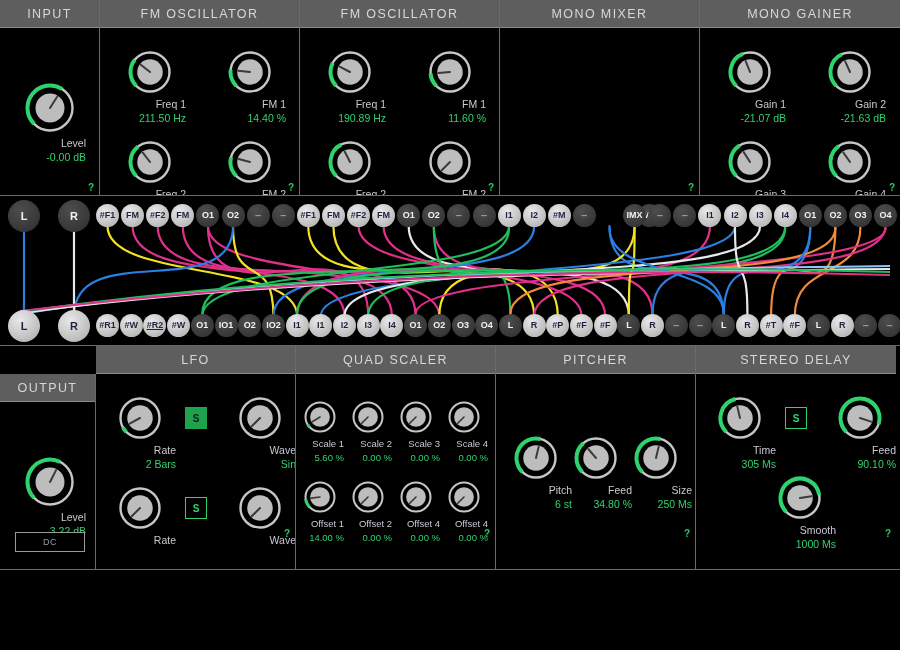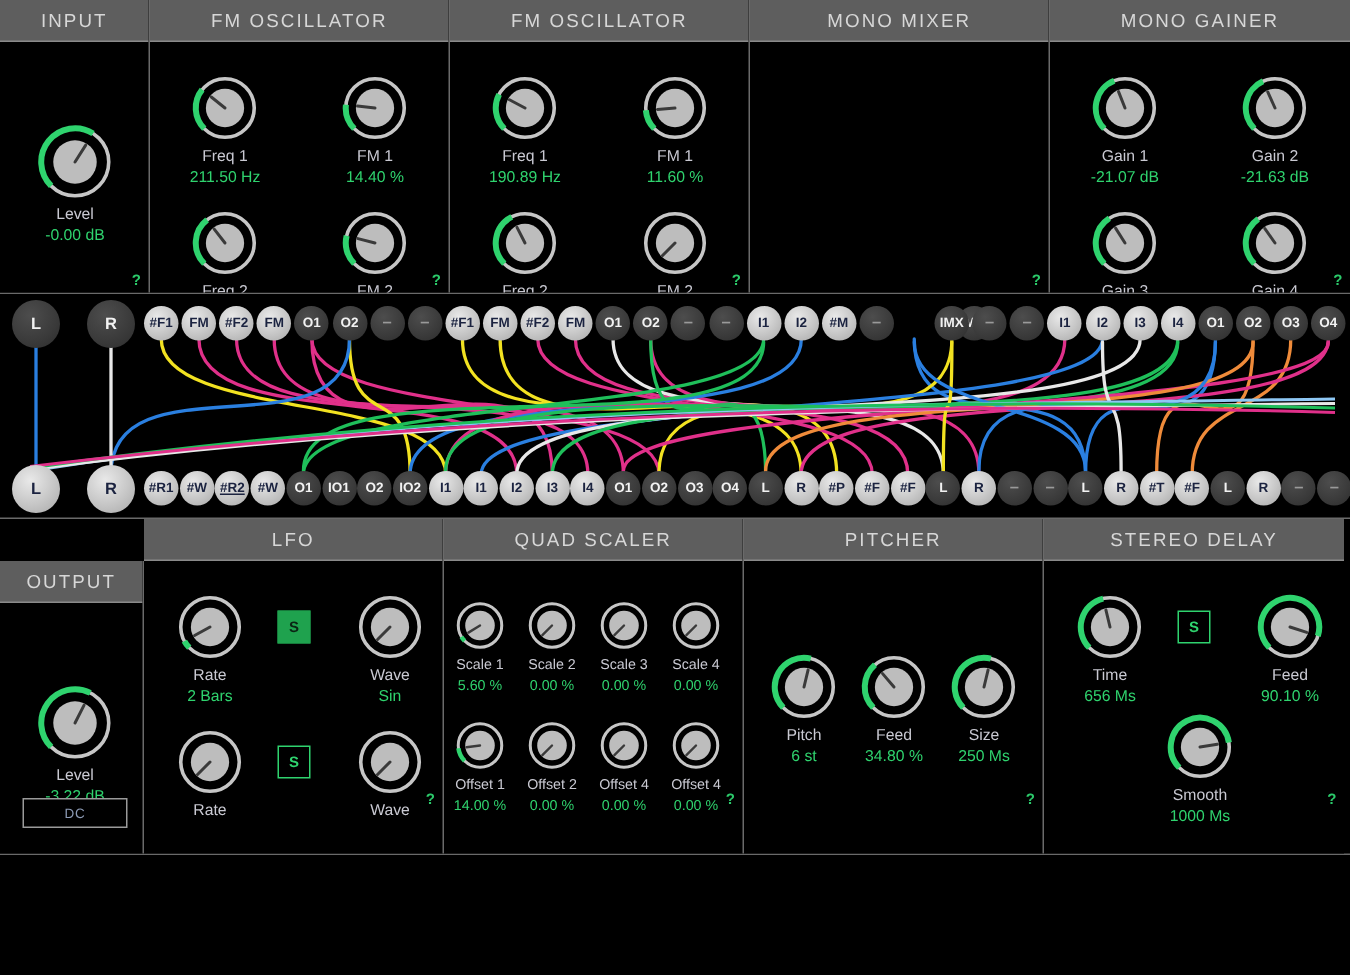--- a/index.html
+++ b/index.html
@@ -29,21 +29,21 @@
     font-size: 12.5px;
     letter-spacing: 1.4px;
   }
   .mod-body { position: relative; height: 167px; }
   .help-q {
     position: absolute; right: 5px; bottom: 2px;
     color: #2bc96a; font-size: 10px; font-weight: bold;
   }
 
   
-  .knob-cell { position: absolute; text-align: center; width: 72px; }
+  .knob-cell { position: absolute; text-align: right; width: 72px; }
   .knob-wrap { position: relative; width: 44px; height: 44px; margin: 0 auto; }
   .knob-wrap.sm { width: 34px; height: 34px; }
   .knob-wrap.lg { width: 50px; height: 50px; }
   .knob-wrap svg { display: block; width: 100%; height: 100%; }
   .knob-name {
     margin-top: 4px; font-size: 10.5px; color: #c9c9d2; line-height: 12px;
     white-space: nowrap;
   }
   .knob-val {
     margin-top: 2px; font-size: 10.5px; color: #2fd36e; line-height: 12px;
@@ -633,21 +633,21 @@
           <div class="knob-cell" style="left: 8px; top: 22px;">
             <div class="knob-wrap ">
               <svg viewBox="0 0 44 44">
     <circle cx="22" cy="22" r="19.5" fill="none" stroke="#c6c6c6" stroke-width="2.4"></circle>
     <path d="M 8.21 35.79 A 19.5 19.5 0 0 1 17.45 3.04" fill="none" stroke="#2fd36e" stroke-width="4" stroke-linecap="butt"></path>
     <circle cx="22" cy="22" r="12.76" fill="#bdbdbd"></circle>
     <line x1="22" y1="22" x2="19.26" y2="10.59" stroke="#3a3a3a" stroke-width="2" stroke-linecap="round"></line>
   </svg>
             </div>
             <div class="knob-name">Time</div>
-            <div class="knob-val">656 Ms</div>
+            <div class="knob-val">305 Ms</div>
           </div>
           <div class="knob-cell" style="left: 128px; top: 22px;">
             <div class="knob-wrap ">
               <svg viewBox="0 0 44 44">
     <circle cx="22" cy="22" r="19.5" fill="none" stroke="#c6c6c6" stroke-width="2.4"></circle>
     <path d="M 8.21 35.79 A 19.5 19.5 0 1 1 40.55 28.03" fill="none" stroke="#2fd36e" stroke-width="4" stroke-linecap="butt"></path>
     <circle cx="22" cy="22" r="12.76" fill="#bdbdbd"></circle>
     <line x1="22" y1="22" x2="33.16" y2="25.63" stroke="#3a3a3a" stroke-width="2" stroke-linecap="round"></line>
   </svg>
             </div>

